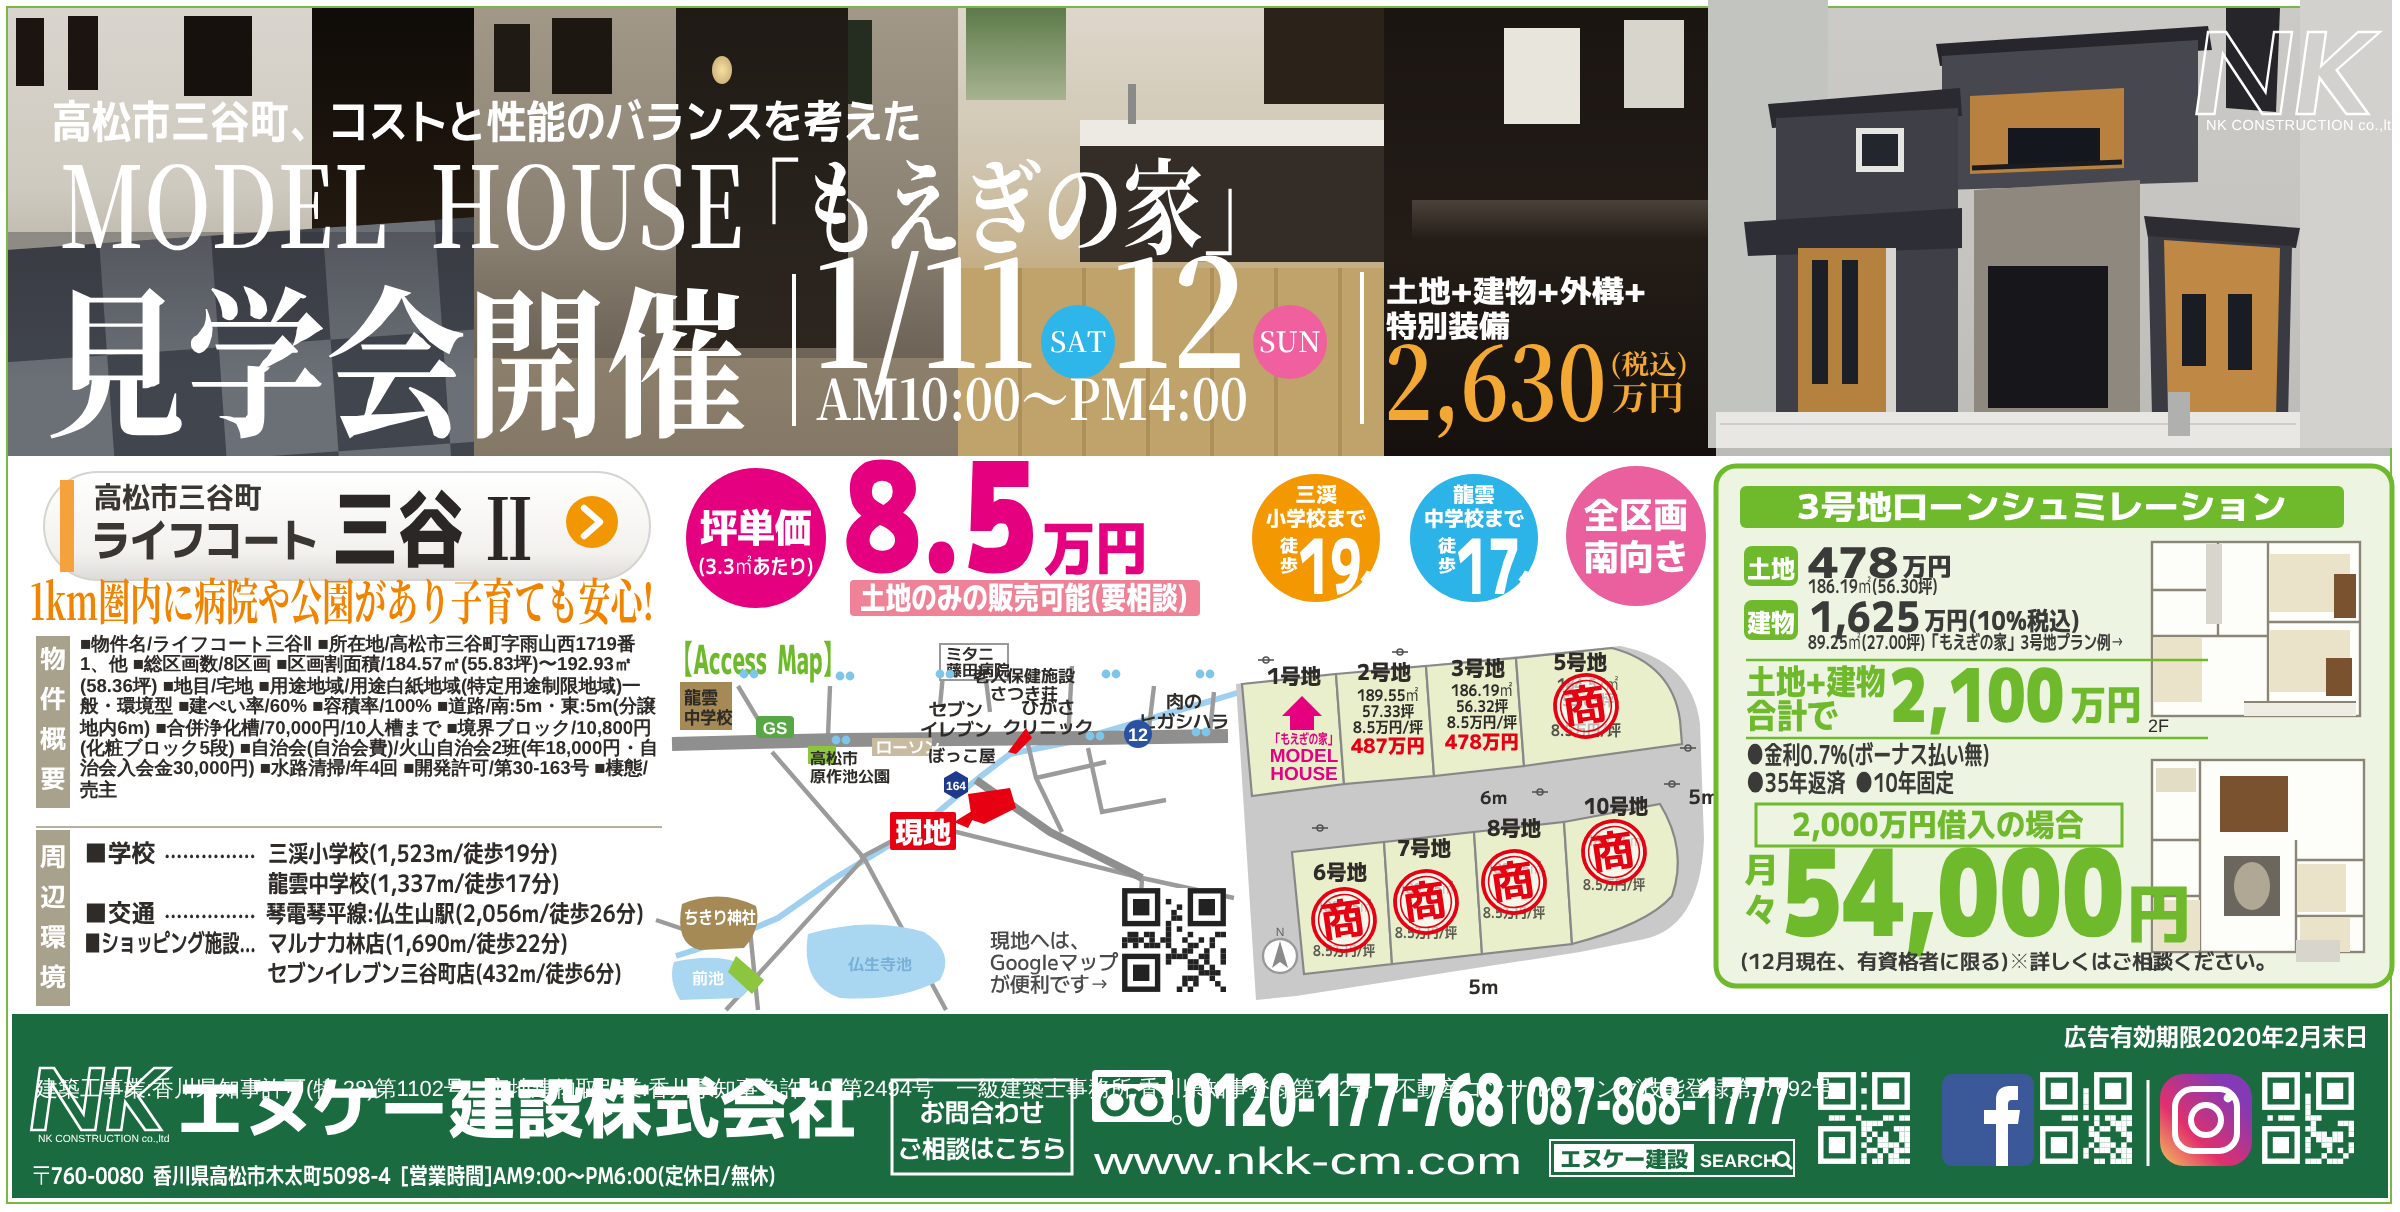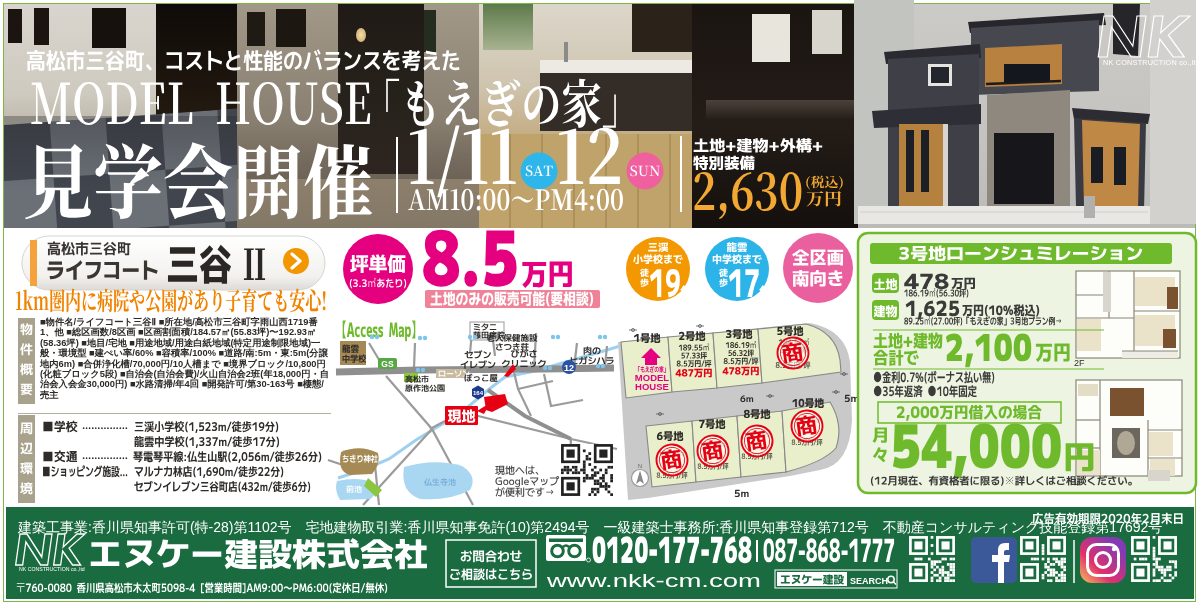--- a/index.html
+++ b/index.html
@@ -38,21 +38,21 @@
 
 <div style="position:absolute;left:688px;top:0;width:166px;height:224px;background:linear-gradient(180deg,#1b1512 0%,#231c17 55%,#15100d 100%)"></div>
 <div style="position:absolute;left:748px;top:10px;width:38px;height:48px;background:#e8e5dc"></div>
 <div style="position:absolute;left:808px;top:6px;width:30px;height:44px;background:#d8d5cc"></div>
 <div style="position:absolute;left:702px;top:96px;width:152px;height:20px;background:linear-gradient(180deg,#4a423a,#241d17)"></div>
 
 <div style="position:absolute;left:854px;top:0;width:338px;height:224px;background:linear-gradient(180deg,#cbcac6 0%,#c4c3bf 60%,#babab6 100%)"></div>
 </div>
 <div style="position:absolute;left:40px;top:317px;width:292px;font-family:'Liberation Sans',sans-serif;font-size:9.3px;line-height:10.4px;color:#2e2b28;font-weight:bold">■物件名/ライフコート三谷Ⅱ ■所在地/高松市三谷町字雨山西1719番1、他 ■総区画数/8区画 ■区画割面積/184.57㎡(55.83坪)〜192.93㎡(58.36坪) ■地目/宅地 ■用途地域/用途白紙地域(特定用途制限地域)一般・環境型 ■建ぺい率/60% ■容積率/100% ■道路/南:5m・東:5m(分譲地内6m) ■合併浄化槽/70,000円/10人槽まで ■境界ブロック/10,800円(化粧ブロック5段) ■自治会(自治会費)/火山自治会2班(年18,000円・自治会入会金30,000円) ■水路清掃/年4回 ■開発許可/第30-163号 ■棲態/売主</div>
 
-<div style="position:absolute;left:18px;top:519px;width:1100px;font-family:'Liberation Sans',sans-serif;font-size:14px;color:#fff;z-index:20;white-space:nowrap">建築工事業:香川県知事許可(特-28)第1102号　宅地建物取引業:香川県知事免許(10)第2494号　一級建築士事務所:香川県知事登録第712号　不動産コンサルティング技能登録第17692号</div>
+<div style="position:absolute;left:18px;top:537px;width:1100px;font-family:'Liberation Sans',sans-serif;font-size:11px;color:#fff;z-index:20;white-space:nowrap">建築工事業:香川県知事許可(特-28)第1102号　宅地建物取引業:香川県知事免許(10)第2494号　一級建築士事務所:香川県知事登録第712号　不動産コンサルティング技能登録第17692号</div>
 
 <div style="position:absolute;left:6px;top:507px;width:1188px;height:92px;background:#1a6b40"></div>
 
 <svg style="position:absolute;left:0;top:0;z-index:10" width="1200" height="606" viewBox="0 0 1200 606">
 <defs>
         <path id="g0" d="M7 8V-35H93V-8Q93 -3 92 1Q92 4 90 6Q89 7 86 8Q83 8 78 8Q77 8 74 8Q70 8 66 8L65 -3Q70 -3 72 -3Q74 -3 76 -3Q78 -3 79 -3Q79 -3 80 -4Q80 -5 80 -7V-25H20V8ZM27 5V-21H73V1H39V-7H61V-12H39V5ZM19 -39V-61H81V-39H32V-47H68V-53H32V-39ZM5 -65V-75H43V-83H57V-75H95V-65Z"></path>
         <path id="g1" d="M15 9V-54H4V-65H15V-81H27V-65H36V-54H27V9ZM8 -10 2 -22Q7 -31 10 -39Q13 -48 15 -57L20 -54Q20 -45 18 -37Q16 -29 14 -22Q11 -15 8 -10ZM33 6 32 -5Q46 -5 61 -7Q76 -8 91 -11L93 -0Q77 3 62 4Q47 6 33 6ZM32 -20Q29 -28 26 -36Q23 -43 20 -51L27 -55Q31 -48 34 -41Q37 -34 40 -27ZM56 3 43 -2Q47 -12 50 -25Q54 -37 56 -51L70 -48Q67 -34 63 -21Q60 -8 56 3ZM87 10Q85 4 83 -3Q81 -10 79 -16Q76 -23 74 -29L86 -33Q88 -27 91 -21Q93 -14 95 -7Q97 -0 99 5ZM43 -34 32 -42Q37 -50 41 -59Q45 -68 48 -79L60 -76Q57 -64 53 -53Q48 -43 43 -34ZM88 -34Q82 -43 77 -53Q73 -64 70 -76L82 -79Q85 -68 89 -59Q94 -50 99 -43Z"></path>
         <path id="g2" d="M43 10V-40H22V1H10V-51H43V-61H5V-73H43V-82H56V-73H95V-61H56V-51H90V-15Q90 -9 90 -6Q90 -3 88 -1Q87 0 84 1Q81 1 76 1Q75 1 72 1Q68 1 64 1L63 -10Q67 -10 70 -10Q72 -10 74 -10Q75 -10 76 -10Q77 -10 77 -11Q78 -12 78 -15V-40H56V10Z"></path>
         <path id="g3" d="M7 3V-9H93V3ZM19 -33V-44H81V-33ZM13 -63V-75H87V-63Z"></path>
         <path id="g4" d="M9 -21 4 -31Q11 -36 18 -40Q24 -44 30 -49Q36 -54 42 -59H58Q64 -54 70 -49Q76 -44 82 -40Q89 -36 96 -31L91 -21Q79 -27 69 -34Q59 -42 50 -51Q41 -42 31 -34Q21 -27 9 -21ZM16 9V-33H84V9H71V4H29V-6H71V-23H29V9ZM10 -49 4 -59Q13 -63 20 -69Q27 -74 32 -80L41 -73Q36 -66 28 -60Q20 -54 10 -49ZM87 -49Q80 -55 73 -60Q66 -66 57 -72L65 -81Q74 -76 81 -70Q88 -64 95 -58Z"></path>

